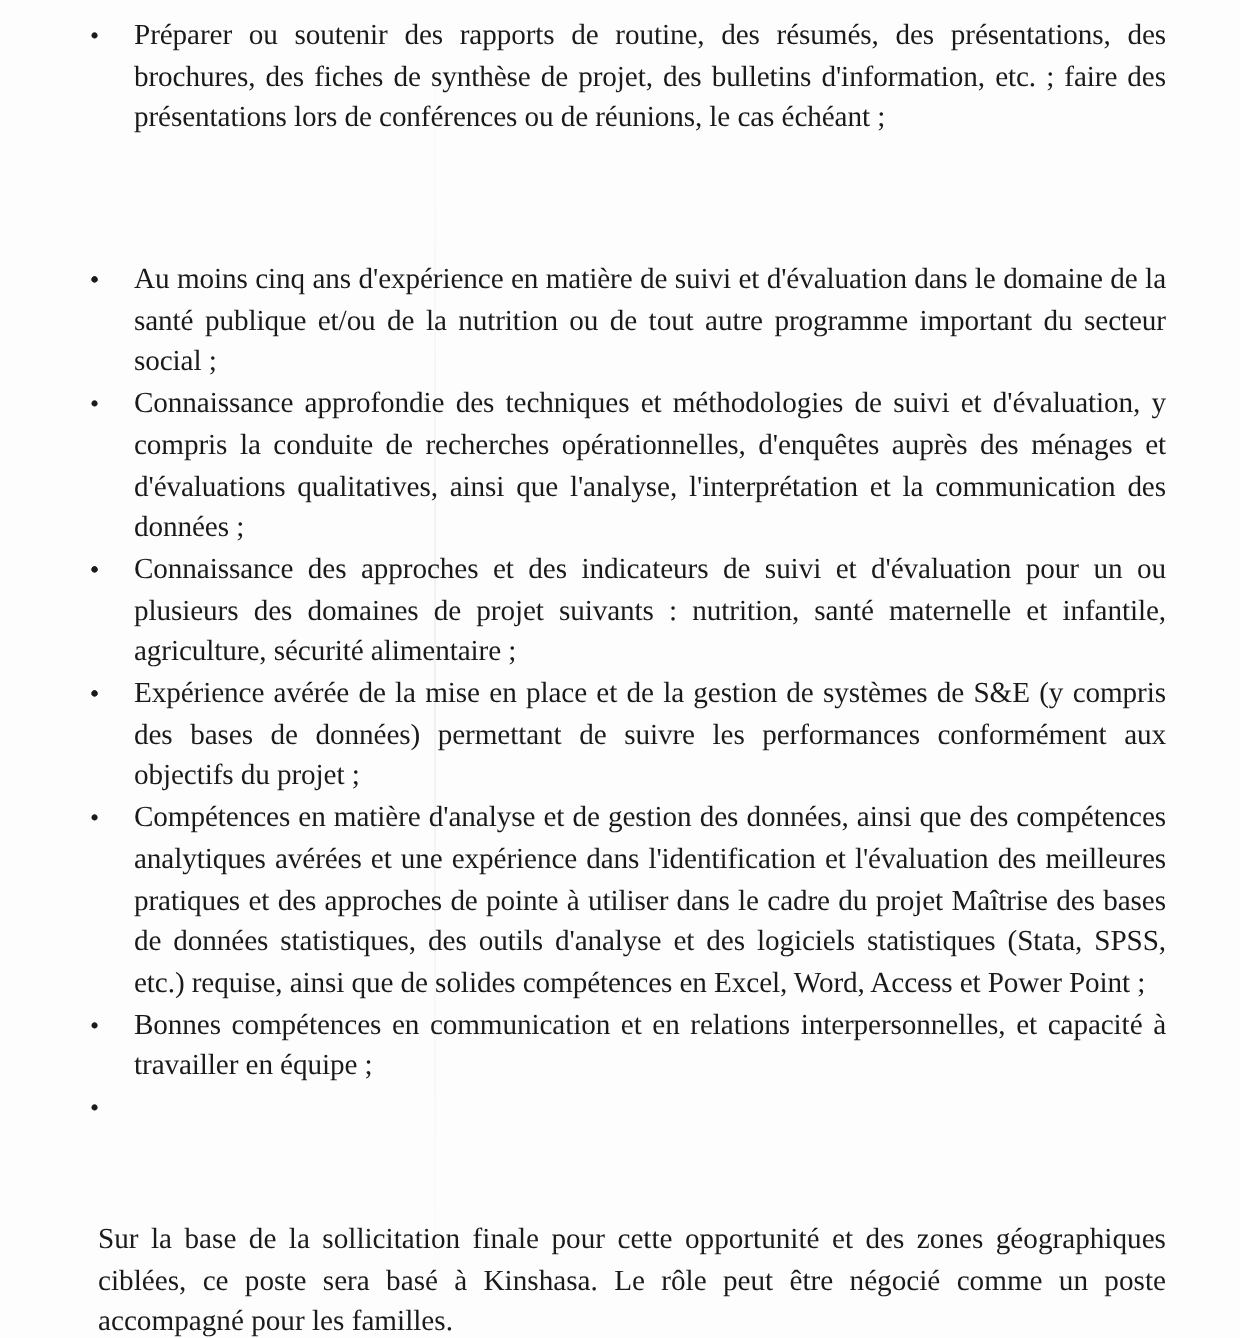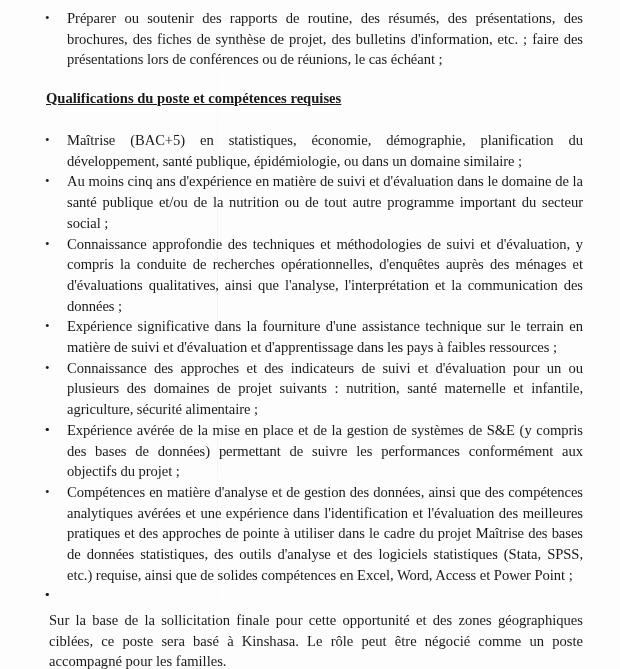--- a/index.html
+++ b/index.html
@@ -48,56 +48,54 @@
 <div class="page">
   <div class="fold"></div>
 
   <ul class="items" id="list1">
     <li>
       <span class="bullet">•</span>
       <span>Préparer ou soutenir des rapports de routine, des résumés, des présentations, des brochures, des fiches de synthèse de projet, des bulletins d'information, etc. ; faire des présentations lors de conférences ou de réunions, le cas échéant ;</span>
     </li>
   </ul>
 
-  <div class="heading">Qualifications du poste et compétences requises</div>
 
   <ul class="items" id="list2">
     <li>
       <span class="bullet">•</span>
-      <span>Maîtrise (BAC+5) en statistiques, économie, démographie, planification du développement, santé publique, épidémiologie, ou dans un domaine similaire ;</span>
     </li>
     <li>
       <span class="bullet">•</span>
       <span>Au moins cinq ans d'expérience en matière de suivi et d'évaluation dans le domaine de la santé publique et/ou de la nutrition ou de tout autre programme important du secteur social ;</span>
     </li>
     <li>
       <span class="bullet">•</span>
       <span>Connaissance approfondie des techniques et méthodologies de suivi et d'évaluation, y compris la conduite de recherches opérationnelles, d'enquêtes auprès des ménages et d'évaluations qualitatives, ainsi que l'analyse, l'interprétation et la communication des données ;</span>
     </li>
     <li>
       <span class="bullet">•</span>
-      <span>Expérience significative dans la fourniture d'une assistance technique sur le terrain en matière de suivi et d'évaluation et d'apprentissage dans les pays à faibles ressources ;</span>
     </li>
     <li>
       <span class="bullet">•</span>
       <span>Connaissance des approches et des indicateurs de suivi et d'évaluation pour un ou plusieurs des domaines de projet suivants : nutrition, santé maternelle et infantile, agriculture, sécurité alimentaire ;</span>
     </li>
     <li>
       <span class="bullet">•</span>
     </li>
     <li>
       <span class="bullet">•</span>
       <span>Expérience avérée de la mise en place et de la gestion de systèmes de S&amp;E (y compris des bases de données) permettant de suivre les performances conformément aux objectifs du projet ;</span>
     </li>
     <li>
       <span class="bullet">•</span>
       <span>Compétences en matière d'analyse et de gestion des données, ainsi que des compétences analytiques avérées et une expérience dans l'identification et l'évaluation des meilleures pratiques et des approches de pointe à utiliser dans le cadre du projet Maîtrise des bases de données statistiques, des outils d'analyse et des logiciels statistiques (Stata, SPSS, etc.) requise, ainsi que de solides compétences en Excel, Word, Access et Power Point ;</span>
     </li>
     <li>
       <span class="bullet">•</span>
+      <span>Bonnes compétences en communication et en relations interpersonnelles, et capacité à travailler en équipe ;</span>
     </li>
     <li>
       <span class="bullet">•</span>
 
     </li>
 
   </ul>
 
   <p class="closing">Sur la base de la sollicitation finale pour cette opportunité et des zones géographiques ciblées, ce poste sera basé à Kinshasa. Le rôle peut être négocié comme un poste accompagné pour les familles.</p>
 </div>

